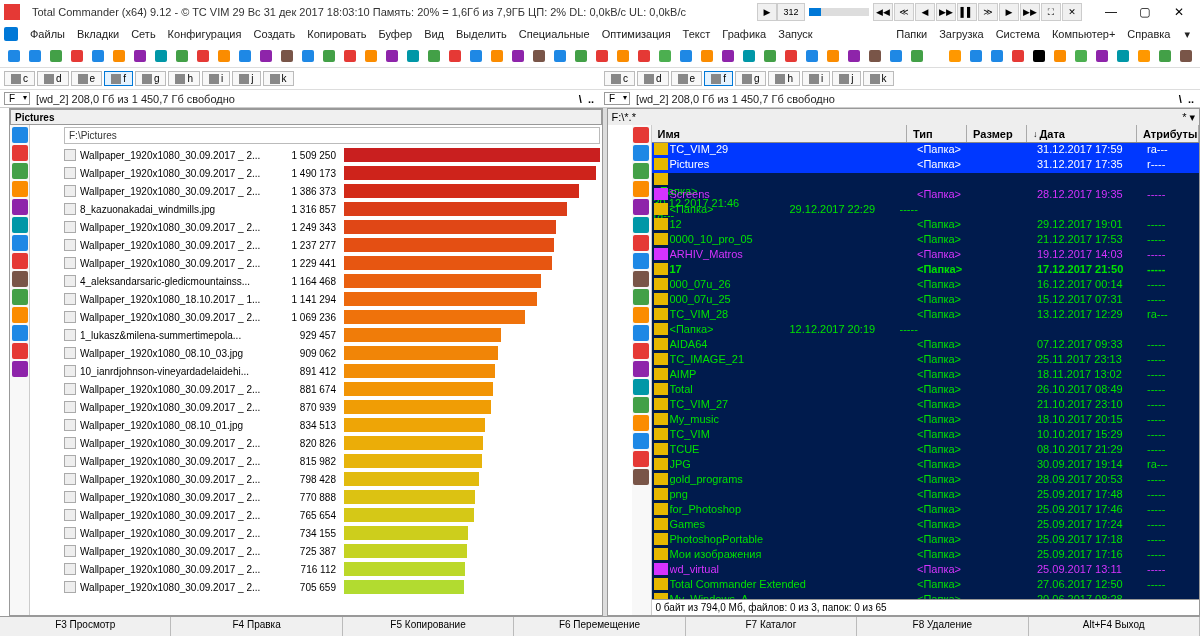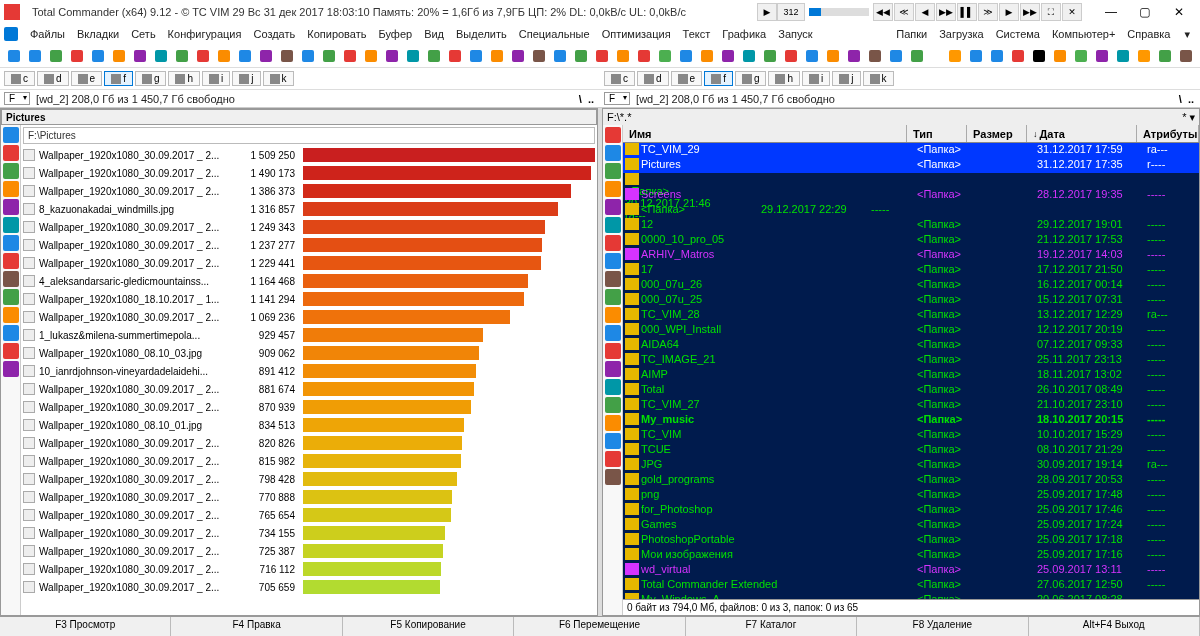--- a/index.html
+++ b/index.html
@@ -23,35 +23,35 @@
 .drive-btn { padding: 1px 6px; border: 1px solid #bbb; background: #f8f8f8; cursor: pointer; display: flex; align-items: center; gap: 2px; font-size: 10px; }
 .drive-btn.active { background: #e5f3ff; border-color: #0078d7; }
 .drive-icon { width: 10px; height: 10px; background: #888; display: inline-block; }
 .pathbar { height: 18px; background: #fff; display: flex; align-items: center; padding: 0 4px; gap: 6px; border-bottom: 1px solid #ccc; }
 .path-combo { border: 1px solid #999; padding: 0 14px 0 4px; font-size: 10px; background: #fff; position: relative; }
 .path-combo::after { content: "▾"; position: absolute; right: 2px; font-size: 8px; }
 .path-free { color: #222; }
 .path-ctrl { margin-left: auto; display: flex; gap: 2px; }
 .path-sm { font-weight: bold; cursor: pointer; padding: 0 2px; }
 .panel-header { height: 16px; background: #f0f0f0; border: 1px solid #999; padding: 0 4px; font-weight: bold; font-size: 10px; display: flex; align-items: center; }
-.main { flex: 1; display: flex; min-height: 0; }
+.main { flex: 1; display: flex; min-height: 0; margin-left: 9px; }
 .pane { flex: 1; display: flex; flex-direction: column; min-width: 0; border: 1px solid #999; }
 .splitter { width: 4px; background: #ddd; cursor: col-resize; }
 .left-toolstrip { width: 20px; background: #f8f8f8; border-right: 1px solid #ccc; display: flex; flex-direction: column; gap: 2px; padding: 2px 0; align-items: center; }
 .strip-icon { width: 16px; height: 16px; cursor: pointer; border-radius: 2px; }
-.left-body { display: flex; flex: 1; min-height: 0; }
+.left-body { display: flex; flex: 1; min-height: 0; gap: 32px; }
 .left-content { flex: 1; overflow: hidden; display: flex; flex-direction: column; }
 .left-path { padding: 2px 4px; font-size: 10px; color: #333; border: 1px solid #bbb; margin: 2px; }
 .size-list { flex: 1; overflow-y: auto; }
 .size-row { display: flex; align-items: center; height: 18px; padding: 0 2px; gap: 4px; }
 .file-icon { width: 12px; height: 12px; background: #eee; border: 1px solid #aaa; flex-shrink: 0; }
 .file-name { width: 200px; white-space: nowrap; overflow: hidden; text-overflow: ellipsis; font-size: 10px; }
 .file-size { width: 56px; text-align: right; font-size: 10px; padding-right: 4px; }
 .file-bar { flex: 1; height: 14px; }
-.right-body { display: flex; flex: 1; min-height: 0; }
+.right-body { display: flex; flex: 1; min-height: 0; padding-left: 24px; }
 .right-content { flex: 1; display: flex; flex-direction: column; min-width: 0; background: #001b4d; }
 .col-headers { display: flex; background: #eee; color: #000; height: 18px; border-bottom: 1px solid #888; }
 .col-h { padding: 1px 6px; border-right: 1px solid #aaa; font-weight: bold; font-size: 11px; display: flex; align-items: center; }
 .col-h .arrow { margin-right: 2px; font-size: 9px; }
 .file-list { flex: 1; overflow-y: auto; }
 .fl-row { display: flex; align-items: flex-start; height: 15px; padding: 0 2px; color: #0f0; font-family: Tahoma; font-size: 11px; }
 .fl-row .fic { width: 14px; height: 12px; margin-right: 2px; flex-shrink: 0; }
 .fl-name { flex: 1; white-space: nowrap; overflow: hidden; }
 .fl-type { width: 60px; }
 .fl-size { width: 60px; text-align: right; }
@@ -778,21 +778,21 @@
               <span class="fl-attr">-----</span>
             </div>
             <div class="fl-row" style="color: rgb(214, 51, 255);">
               <span class="fic" style="background:#d633ff"></span>
               <span class="fl-name">ARHIV_Matros</span>
               <span class="fl-type">&lt;Папка&gt;</span>
               <span class="fl-size"></span>
               <span class="fl-date">19.12.2017 14:03</span>
               <span class="fl-attr">-----</span>
             </div>
-            <div class="fl-row" style="color: rgb(0, 226, 0);">
+            <div class="fl-row" style="color: rgb(0, 226, 0); font-weight: bold;">
               <span class="fic" style="background:#e6b800"></span>
               <span class="fl-name">17</span>
               <span class="fl-type">&lt;Папка&gt;</span>
               <span class="fl-size"></span>
               <span class="fl-date">17.12.2017 21:50</span>
               <span class="fl-attr">-----</span>
             </div>
             <div class="fl-row" style="color: rgb(0, 226, 0);">
               <span class="fic" style="background:#e6b800"></span>
               <span class="fl-name">000_07u_26</span>
@@ -812,21 +812,20 @@
             <div class="fl-row" style="color: rgb(0, 226, 0);">
               <span class="fic" style="background:#e6b800"></span>
               <span class="fl-name">TC_VIM_28</span>
               <span class="fl-type">&lt;Папка&gt;</span>
               <span class="fl-size"></span>
               <span class="fl-date">13.12.2017 12:29</span>
               <span class="fl-attr">ra---</span>
             </div>
             <div class="fl-row" style="color: rgb(0, 226, 0);">
               <span class="fic" style="background:#e6b800"></span>
-              <span class="fl-name">000_WPI_Install</span>
               <span class="fl-type">&lt;Папка&gt;</span>
               <span class="fl-size"></span>
               <span class="fl-date">12.12.2017 20:19</span>
               <span class="fl-attr">-----</span>
             </div>
             <div class="fl-row" style="color: rgb(0, 226, 0);">
               <span class="fic" style="background:#e6b800"></span>
               <span class="fl-name">AIDA64</span>
               <span class="fl-type">&lt;Папка&gt;</span>
               <span class="fl-size"></span>
@@ -858,21 +857,21 @@
               <span class="fl-attr">-----</span>
             </div>
             <div class="fl-row" style="color: rgb(0, 226, 0);">
               <span class="fic" style="background:#e6b800"></span>
               <span class="fl-name">TC_VIM_27</span>
               <span class="fl-type">&lt;Папка&gt;</span>
               <span class="fl-size"></span>
               <span class="fl-date">21.10.2017 23:10</span>
               <span class="fl-attr">-----</span>
             </div>
-            <div class="fl-row" style="color: rgb(0, 226, 0); font-weight: bold;">
+            <div class="fl-row" style="color: rgb(0, 226, 0);">
               <span class="fic" style="background:#e6b800"></span>
               <span class="fl-name">My_music</span>
               <span class="fl-type">&lt;Папка&gt;</span>
               <span class="fl-size"></span>
               <span class="fl-date">18.10.2017 20:15</span>
               <span class="fl-attr">-----</span>
             </div>
             <div class="fl-row" style="color: rgb(0, 226, 0);">
               <span class="fic" style="background:#e6b800"></span>
               <span class="fl-name">TC_VIM</span>

